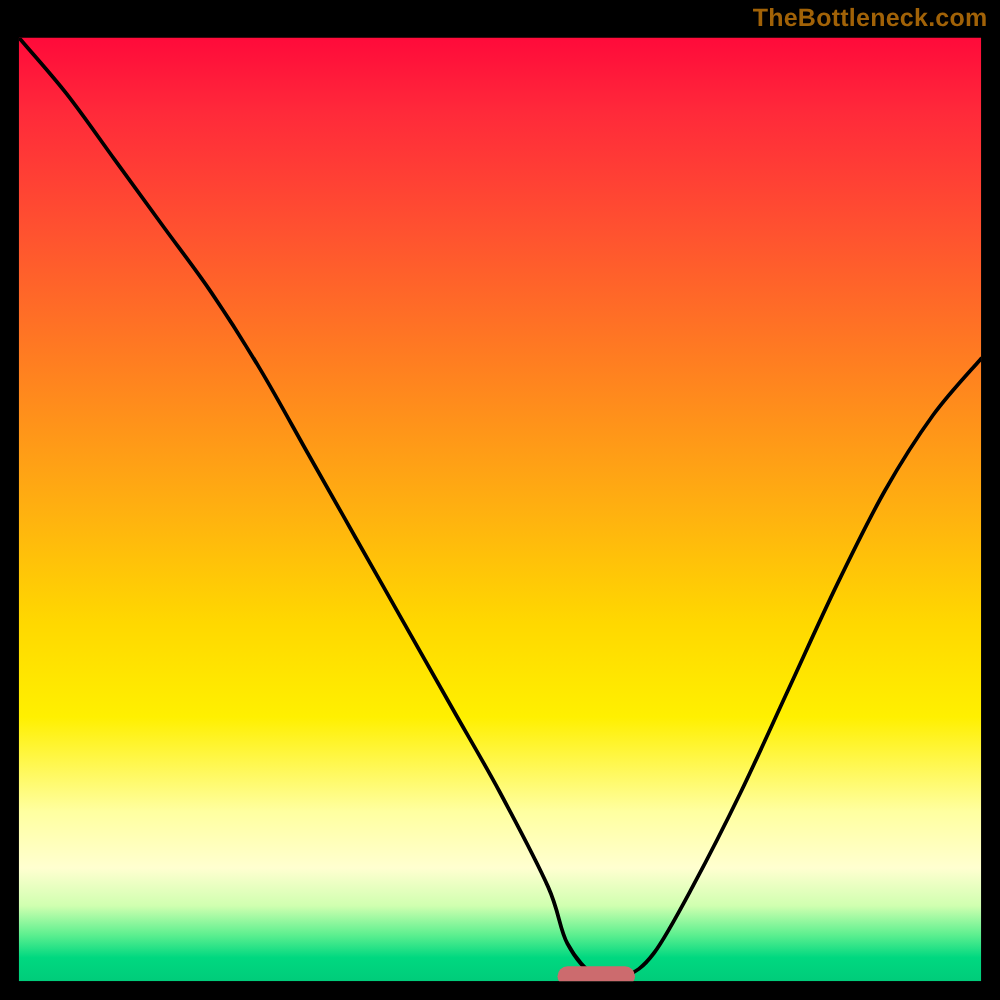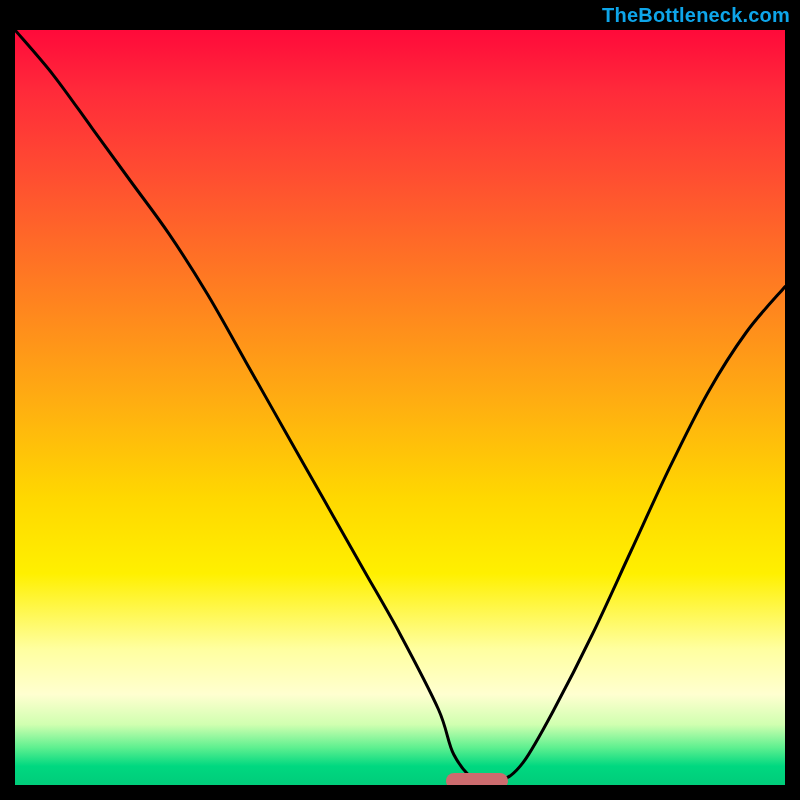--- a/index.html
+++ b/index.html
@@ -49,21 +49,21 @@
       #00cc7a 100%
     );
   }
   .watermark {
     position: absolute;
     top: 4px;
     right: 10px;
     font-family: Arial, Helvetica, sans-serif;
     font-size: 20px;
     font-weight: 600;
-    color: #0ea5e9;
+    color: #a16207;
     letter-spacing: 0.2px;
   }
   .curve {
     position: absolute;
     top: 0;
     left: 0;
   }
   .marker {
     position: absolute;
     background: #cc6b6e;

